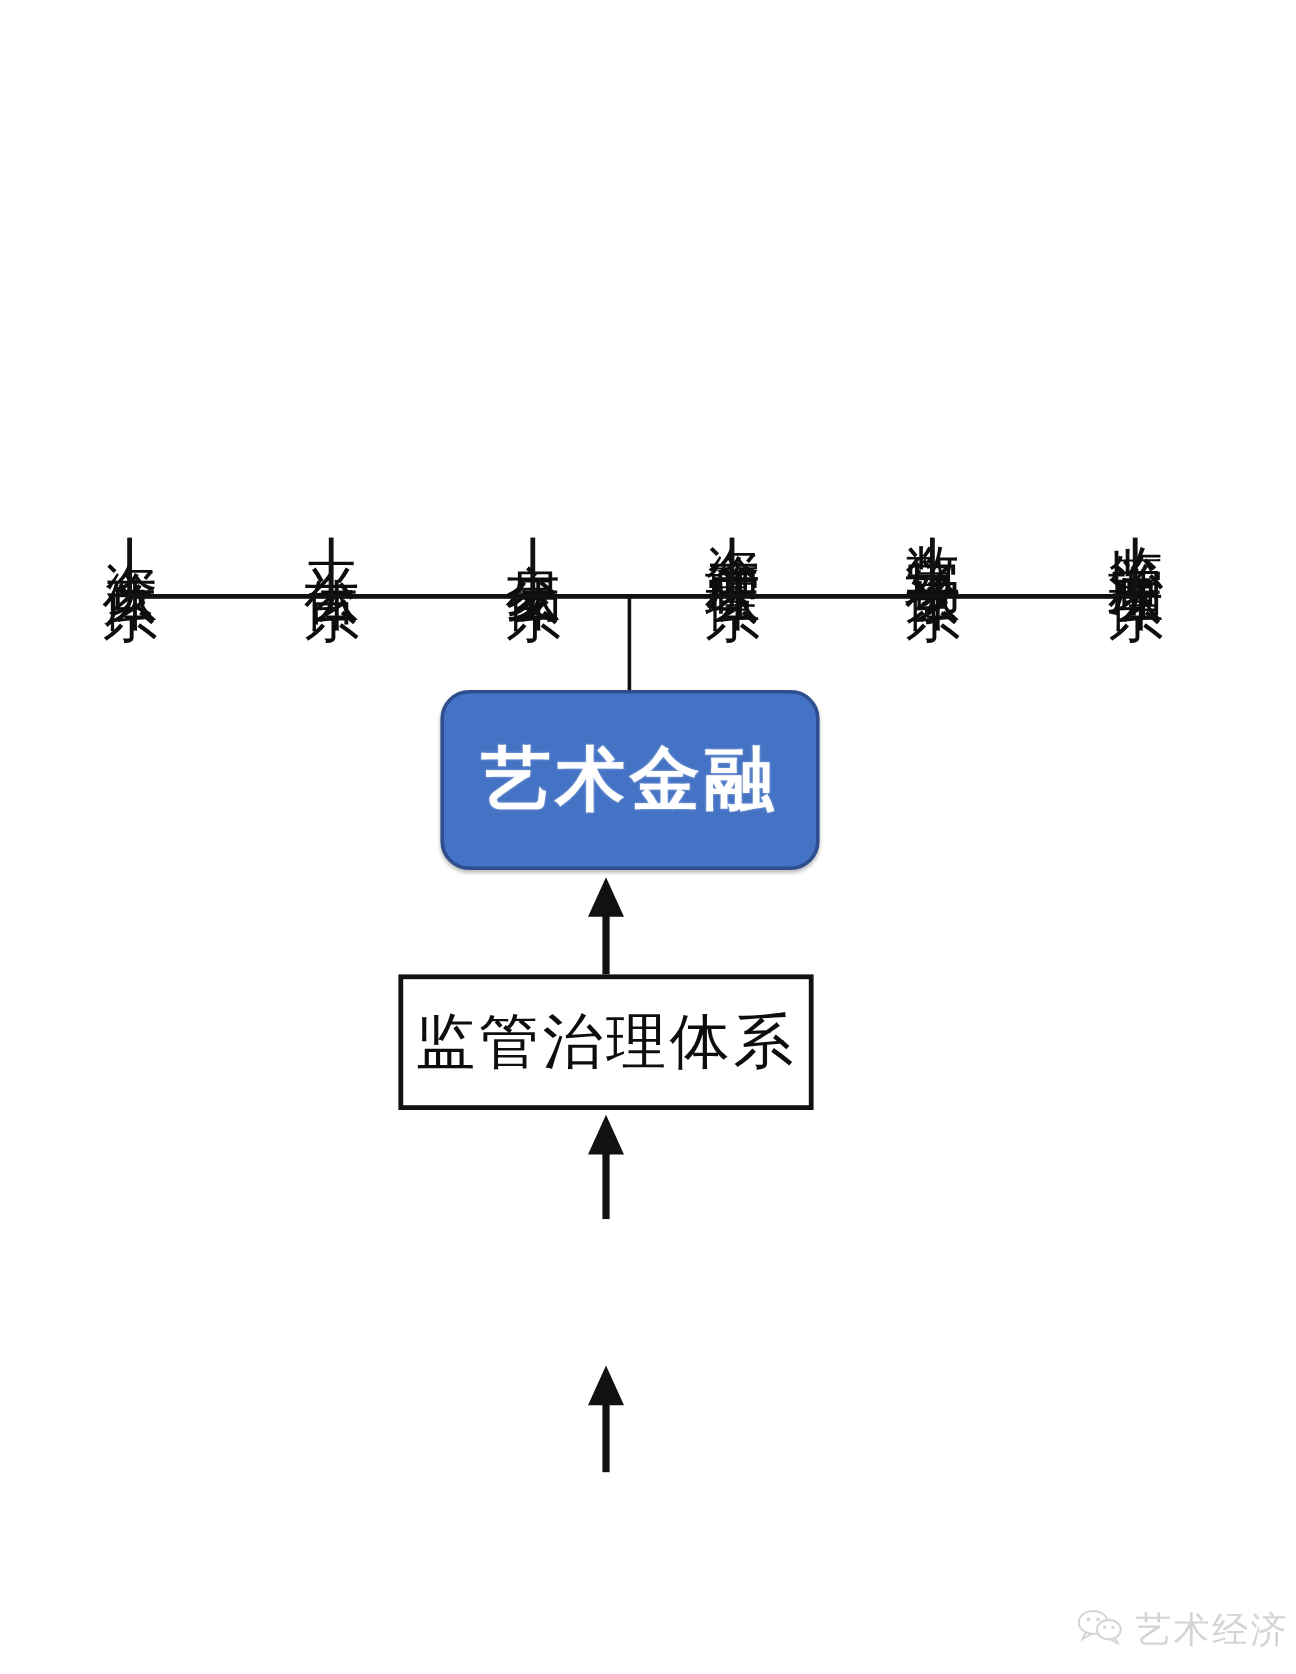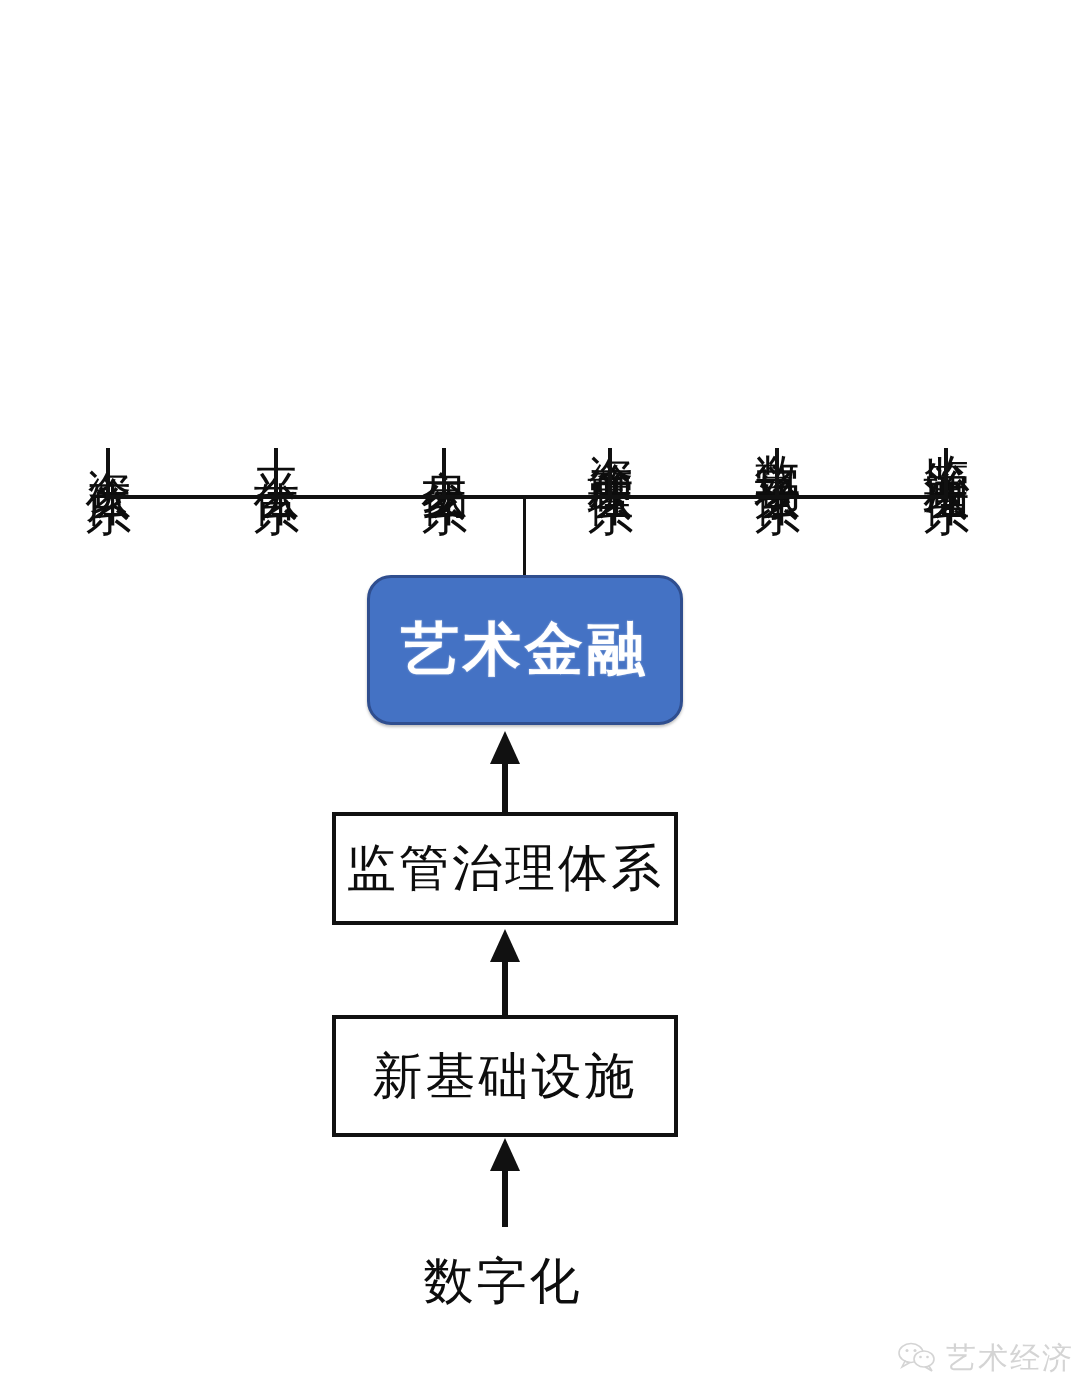--- a/index.html
+++ b/index.html
@@ -164,34 +164,28 @@
     <span class="node-rect-text">监管治理体系</span>
   </div>
 
   <div class="arrow" style="left:505px; top:928px;">
     <svg width="36" height="88" viewBox="0 0 36 88" xmlns="http://www.w3.org/2000/svg">
       <rect x="15" y="28" width="6" height="60" fill="#111111"></rect>
       <polygon points="18,1 33,34 3,34" fill="#111111"></polygon>
     </svg>
   </div>
 
-  <div class="node-rect" style="left:332px; top:1015px; width:346px; height:122px;">
-    <span class="node-rect-text">新基础设施</span>
-  </div>
 
   <div class="arrow" style="left:505px; top:1137px;">
     <svg width="36" height="90" viewBox="0 0 36 90" xmlns="http://www.w3.org/2000/svg">
       <rect x="15" y="28" width="6" height="62" fill="#111111"></rect>
       <polygon points="18,1 33,34 3,34" fill="#111111"></polygon>
     </svg>
   </div>
 
-  <div class="node-text" style="left:503px; top:1248px;">
-    <span>数字化</span>
-  </div>
 
   <div class="watermark" style="left:898px; top:1338px;">
     <span>
       <svg width="38" height="30" viewBox="0 0 38 30" xmlns="http://www.w3.org/2000/svg">
         <ellipse cx="13" cy="11" rx="12" ry="9.5" fill="none" stroke="#9a9a9a" stroke-width="1.6"></ellipse>
         <path d="M7 19 L4 25 L11 21 Z" fill="none" stroke="#9a9a9a" stroke-width="1.6"></path>
         <circle cx="9" cy="8.5" r="1.5" fill="#9a9a9a"></circle>
         <circle cx="17" cy="8.5" r="1.5" fill="#9a9a9a"></circle>
         <ellipse cx="26" cy="17" rx="10" ry="8" fill="#ffffff" stroke="#9a9a9a" stroke-width="1.6"></ellipse>
         <path d="M31 24 L34 29 L28 25.5 Z" fill="#ffffff" stroke="#9a9a9a" stroke-width="1.6"></path>

